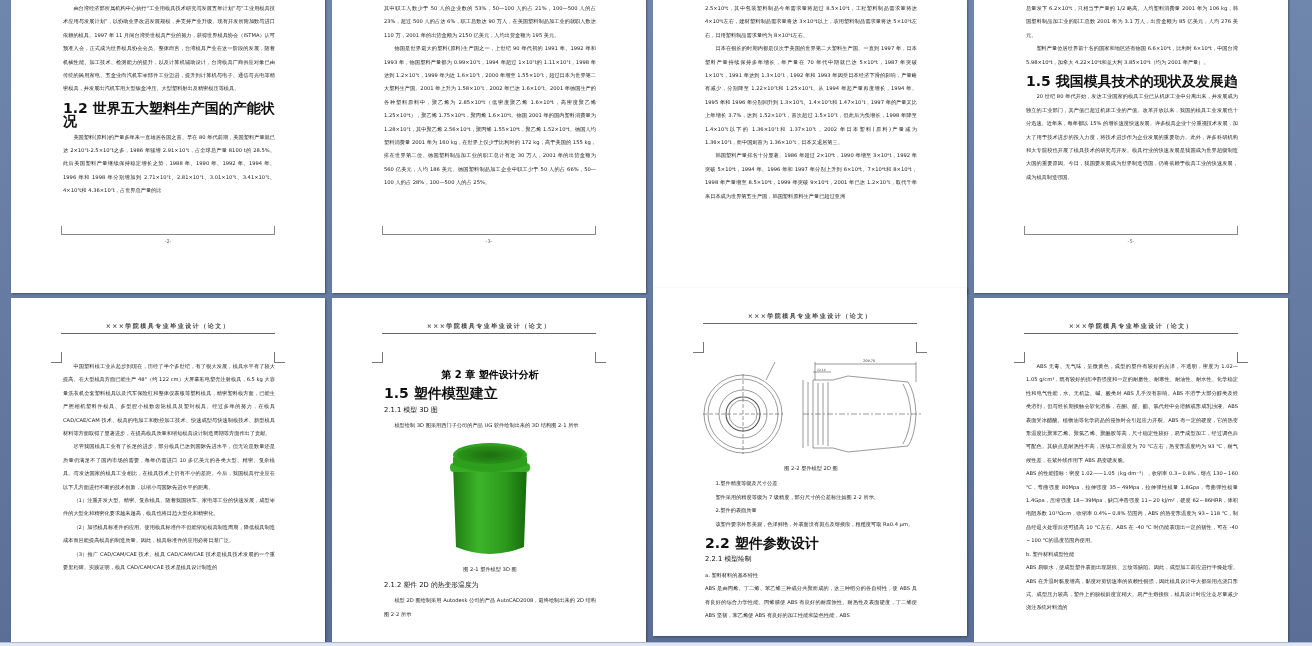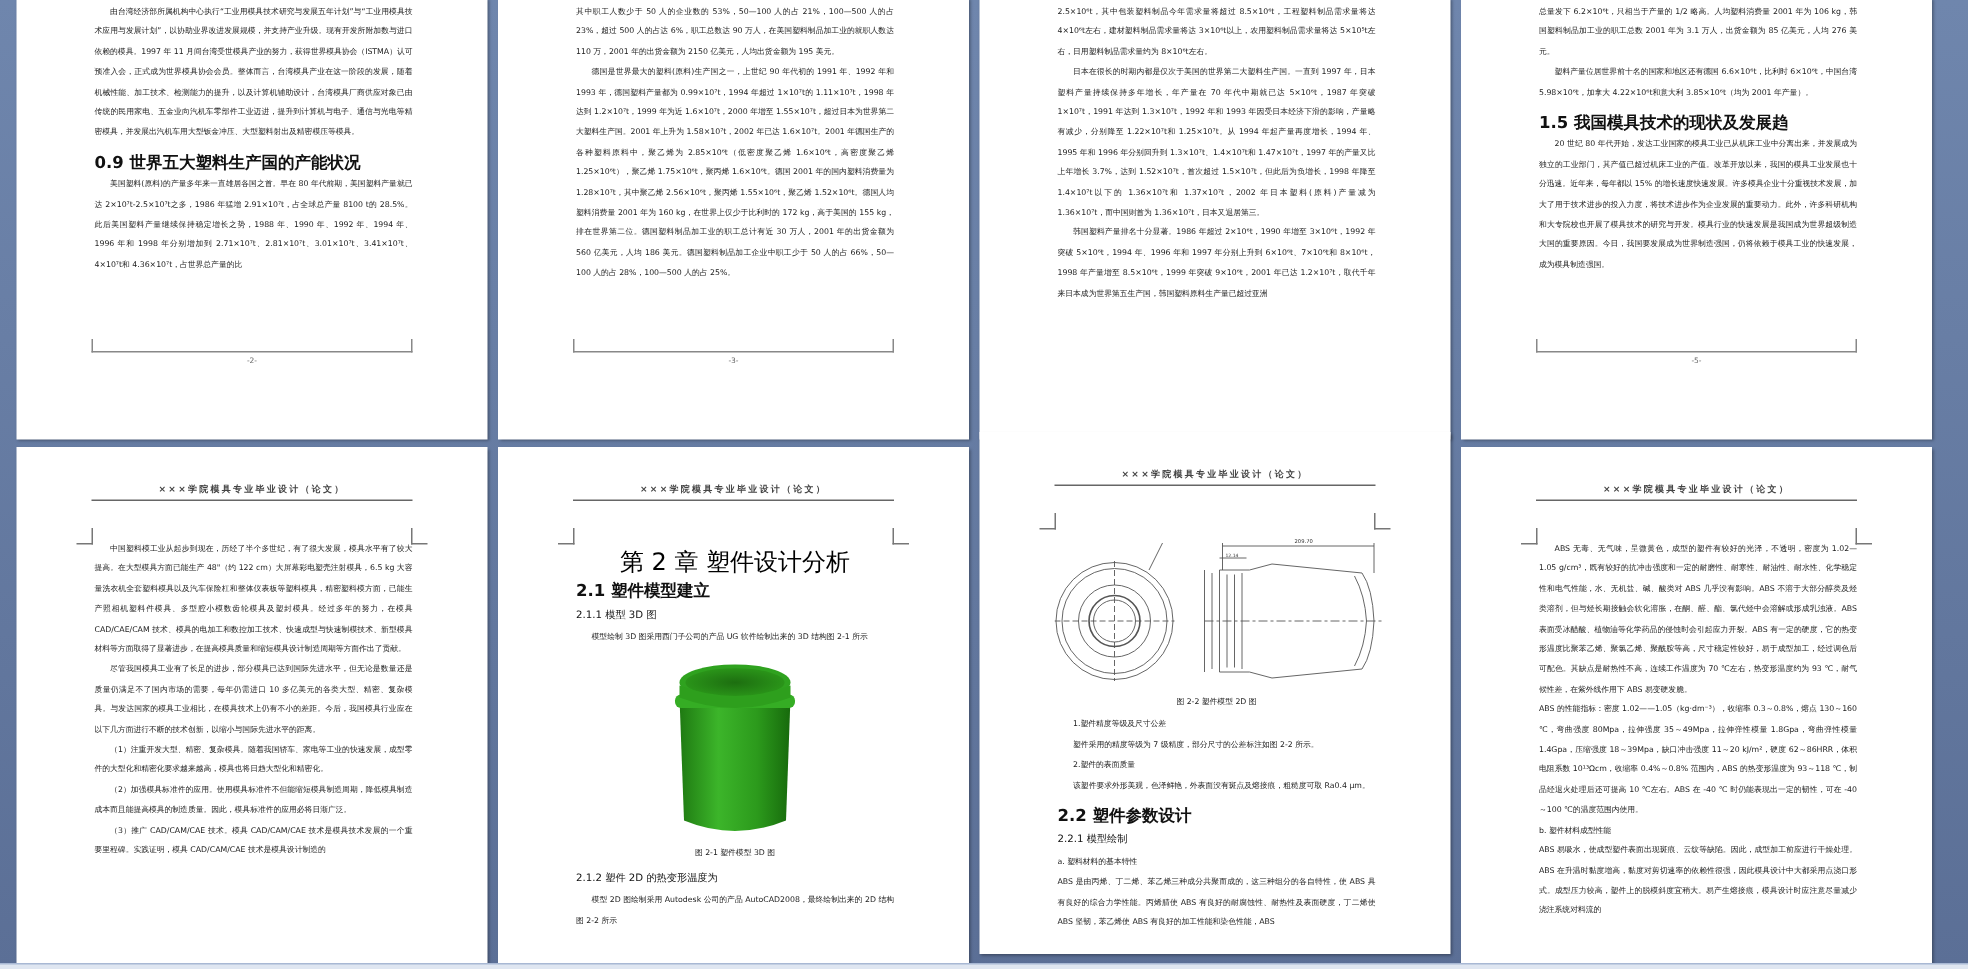--- a/index.html
+++ b/index.html
@@ -5,38 +5,38 @@
   html,body{margin:0;padding:0;}
   body{width:1312px;height:646px;overflow:hidden;background:#5a6e93;font-family:"DejaVu Sans",sans-serif;position:relative;}
   .viewport{position:absolute;left:0;top:0;width:1312px;height:646px;background:linear-gradient(#6f86ad,#5b6f96);}
   .page{position:absolute;background:#fff;box-shadow:1px 1px 2px rgba(0,0,0,.35);overflow:hidden;}
   .hdr{position:absolute;left:50px;right:50px;top:24px;text-align:center;font-size:6px;letter-spacing:1.5px;color:#444;font-weight:bold;}
   .hdr-line{position:absolute;left:50px;right:50px;top:35px;border-top:1px solid #666;}
   .crop{position:absolute;width:10px;height:10px;border-color:#777;border-style:solid;border-width:0;}
   .body{position:absolute;left:52px;right:50px;color:#222;font-size:5.2px;line-height:13.4px;}
   .body p{margin:0;text-indent:2em;text-align:justify;}
   .body p.noind{text-indent:0;}
-  .h2{font-size:11px;font-weight:bold;margin:6px 0 2px 0;color:#111;text-indent:0;}
+  .h2{font-size:14px;font-weight:bold;margin:6px 0 2px 0;color:#111;text-indent:0;}
   .h3{font-size:6.8px;margin:3px 0 2px 0;color:#111;text-indent:0;}
-  .h1{text-align:center;font-size:16px;font-weight:normal;margin:8px 0 4px 0;color:#000;}
+  .h1{text-align:center;font-size:10px;font-weight:bold;margin:8px 0 4px 0;color:#000;}
   .footer-box{position:absolute;left:50px;right:50px;height:8px;border:1px solid #888;border-top:none;}
   .pnum{position:absolute;left:0;right:0;text-align:center;font-size:5px;color:#666;}
   .caption{text-align:center;font-size:5.2px;margin:2px 0;}
   .jar{margin:6px auto 2px auto;width:86px;height:122px;position:relative;}
   .statusbar{position:absolute;left:0;right:0;bottom:0;height:3px;background:#dfe6f1;border-top:1px solid #a8b8d4;}
 </style>
 </head>
 <body>
 
 <div class="viewport">
 
   <div class="page" style="left:11px;top:-2px;width:314px;height:295px;">
     <div class="body" style="top:4px;">
       <p>由台湾经济部所属机构中心执行“工业用模具技术研究与发展五年计划”与“工业用模具技术应用与发展计划”，以协助业界改进发展规模，并支持产业升级。现有开发所附加数与进口依赖的模具。1997 年 11 月间台湾受世模具产业的努力，获得世界模具协会（ISTMA）认可预准入会，正式成为世界模具协会会员。整体而言，台湾模具产业在这一阶段的发展，随着机械性能、加工技术、检测能力的提升，以及计算机辅助设计，台湾模具厂商供应对象已由传统的民用家电、五金业向汽机车零部件工业迈进，提升到计算机与电子、通信与光电等精密模具，并发展出汽机车用大型钣金冲压、大型塑料射出及精密模压等模具。</p>
-      <div class="h2">0.9   世界五大塑料生产国的产能状况</div>
+      <div class="h2">1.2   世界五大塑料生产国的产能状况</div>
       <p>美国塑料(原料)的产量多年来一直雄居各国之首。早在 80 年代前期，美国塑料产量就已达 2×10⁷t-2.5×10⁷t之多，1986 年猛增 2.91×10⁷t，占全球总产量 8100 t的 28.5%。此后美国塑料产量继续保持稳定增长之势，1988 年、1990 年、1992 年、1994 年、1996 年和 1998 年分别增加到 2.71×10⁷t、2.81×10⁷t、3.01×10⁷t、3.41×10⁷t、4×10⁷t和 4.36×10⁷t，占世界总产量的比</p>
     </div>
     <div class="footer-box" style="top:228px;"></div>
     <div class="pnum" style="top:240px;">-2-</div>
   </div>
 
   <div class="page" style="left:332px;top:-2px;width:314px;height:295px;">
     <div class="body" style="top:4px;left:52px;right:50px;">
       <p class="noind">其中职工人数少于 50 人的企业数的 53%，50—100 人的占 21%，100—500 人的占 23%，超过 500 人的占达 6%，职工总数达 90 万人，在美国塑料制品加工业的就职人数达 110 万，2001 年的出货金额为 2150 亿美元，人均出货金额为 195 美元。</p>
       <p>德国是世界最大的塑料(原料)生产国之一，上世纪 90 年代初的 1991 年、1992 年和 1993 年，德国塑料产量都为 0.99×10⁷t，1994 年超过 1×10⁷t的 1.11×10⁷t，1998 年达到 1.2×10⁷t，1999 年为近 1.6×10⁷t，2000 年增至 1.55×10⁷t，超过日本为世界第二大塑料生产国。2001 年上升为 1.58×10⁷t，2002 年已达 1.6×10⁷t。2001 年德国生产的各种塑料原料中，聚乙烯为 2.85×10⁶t（低密度聚乙烯 1.6×10⁶t，高密度聚乙烯 1.25×10⁶t），聚乙烯 1.75×10⁶t，聚丙烯 1.6×10⁶t。德国 2001 年的国内塑料消费量为 1.28×10⁷t，其中聚乙烯 2.56×10⁶t，聚丙烯 1.55×10⁶t，聚乙烯 1.52×10⁶t。德国人均塑料消费量 2001 年为 160 kg，在世界上仅少于比利时的 172 kg，高于美国的 155 kg，排在世界第二位。德国塑料制品加工业的职工总计有近 30 万人，2001 年的出货金额为 560 亿美元，人均 186 美元。德国塑料制品加工企业中职工少于 50 人的占 66%，50—100 人的占 28%，100—500 人的占 25%。</p>
@@ -78,21 +78,21 @@
     </div>
   </div>
 
   <div class="page" style="left:332px;top:298px;width:314px;height:348px;">
     <div class="hdr">×××学院模具专业毕业设计（论文）</div>
     <div class="hdr-line"></div>
     <div class="crop" style="left:40px;top:54px;border-right-width:1px;border-bottom-width:1px;"></div>
     <div class="crop" style="right:40px;top:54px;border-left-width:1px;border-bottom-width:1px;"></div>
     <div class="body" style="top:62px;">
       <div class="h1">第 2 章    塑件设计分析</div>
-      <div class="h2">2.1   塑件模型建立</div>
+      <div class="h2">1.5   塑件模型建立</div>
       <div class="h3">2.1.1 模型 3D 图</div>
       <p>模型绘制 3D 图采用西门子公司的产品 UG 软件绘制出来的 3D 结构图 2-1 所示</p>
       <div class="jar">
         <svg width="86" height="122" viewBox="0 0 86 122">
           <defs>
             <linearGradient id="jg" x1="0" x2="1" y1="0" y2="0">
               <stop offset="0" stop-color="#1f7a12"></stop>
               <stop offset="0.35" stop-color="#3cb52a"></stop>
               <stop offset="0.7" stop-color="#2c9a1c"></stop>
               <stop offset="1" stop-color="#176a0c"></stop>

